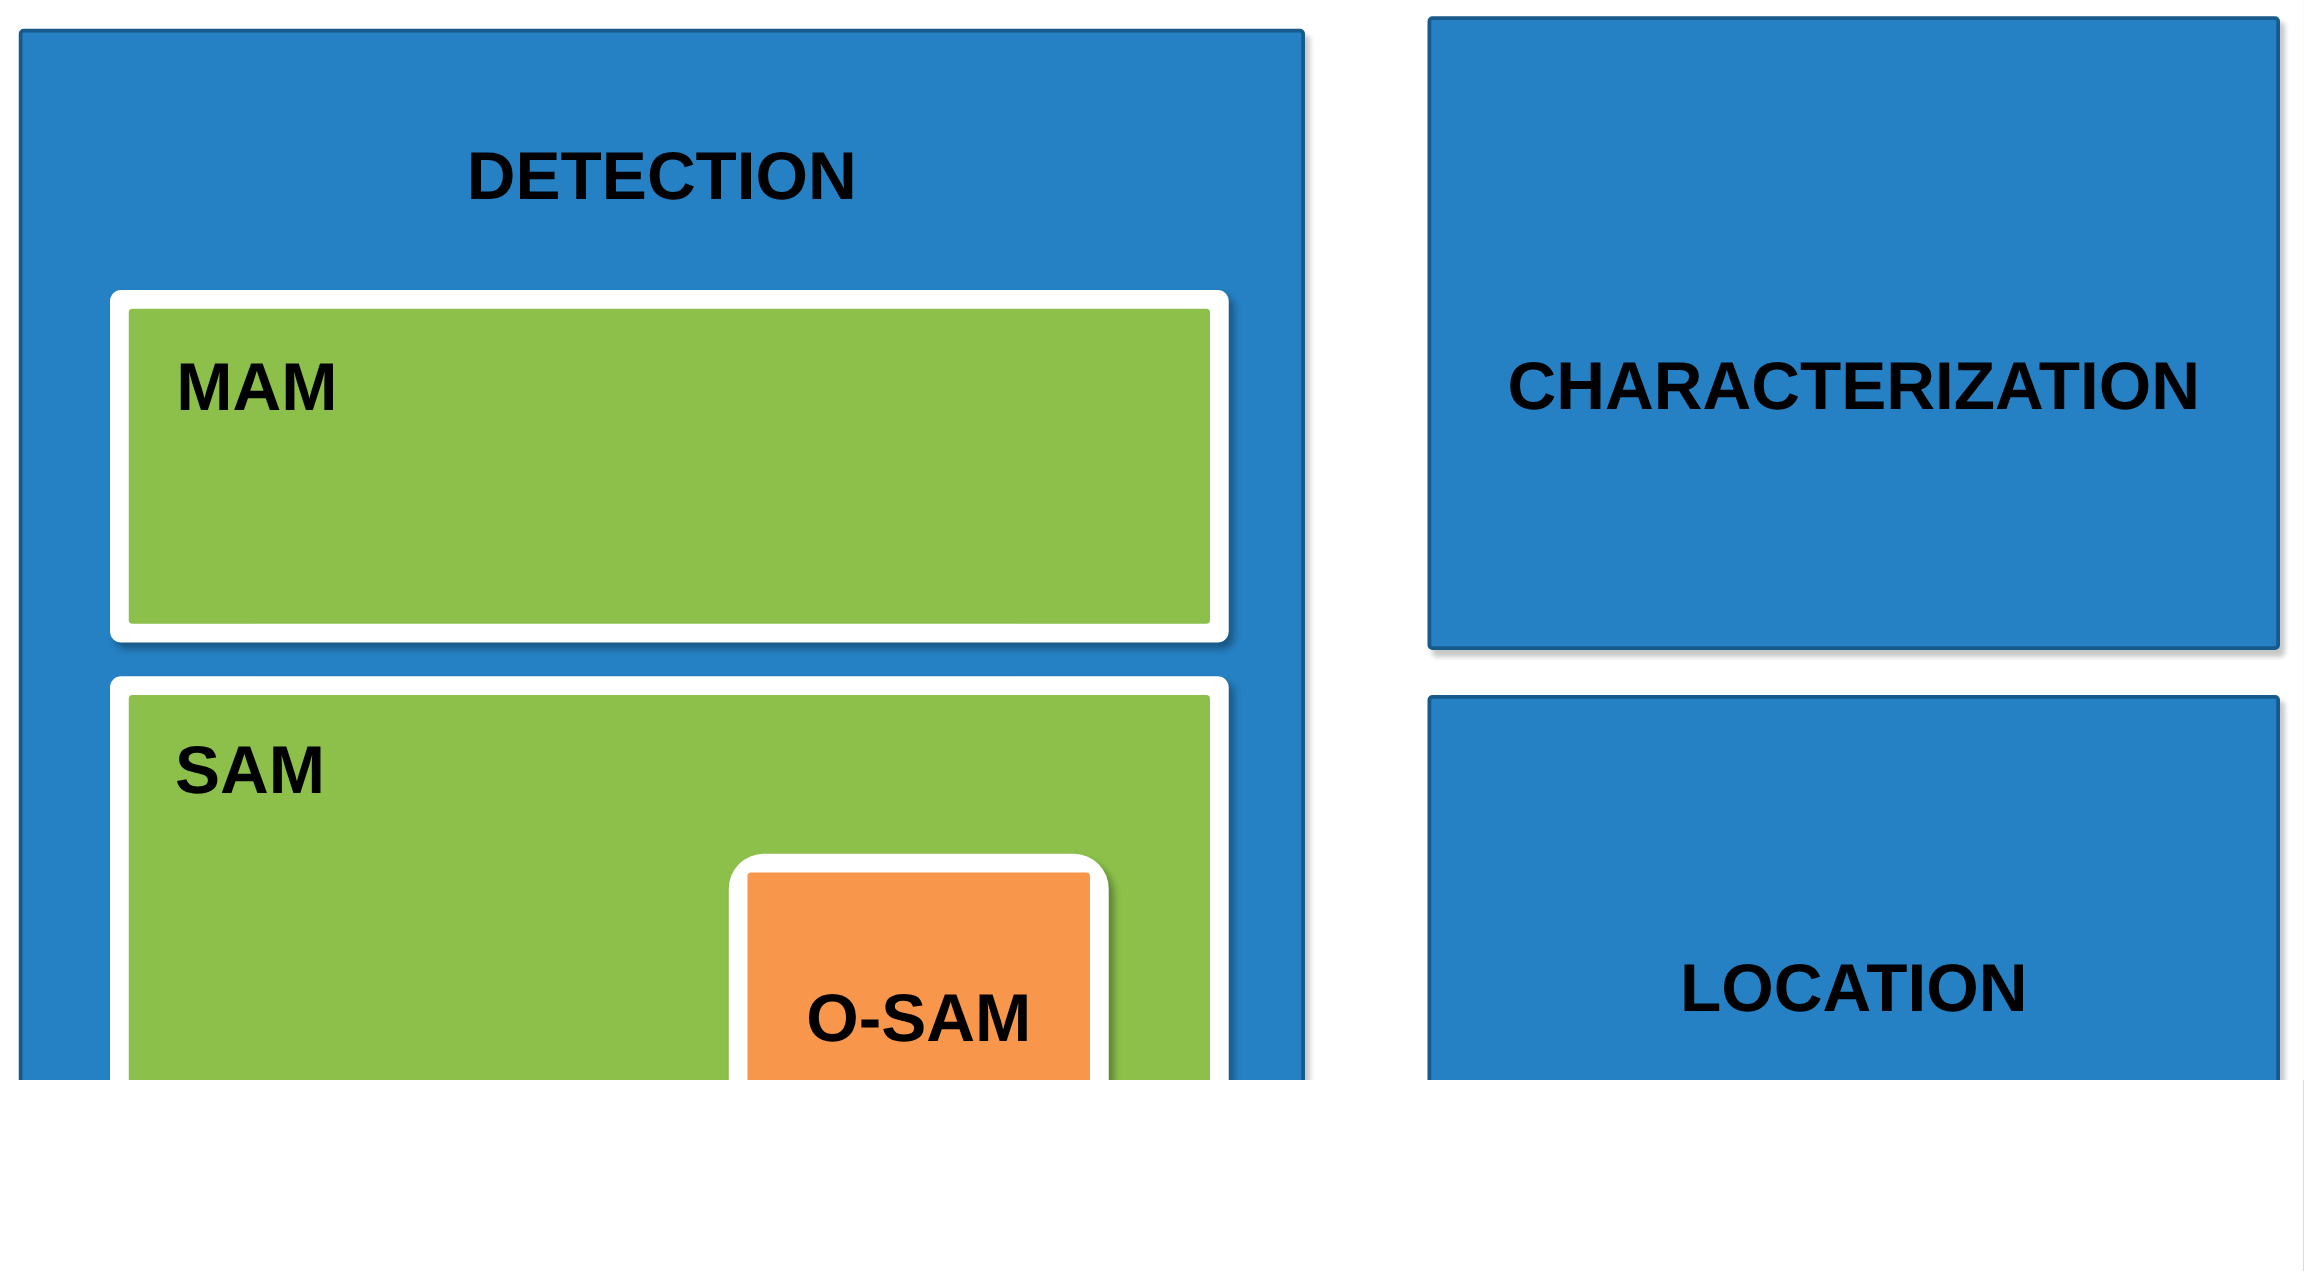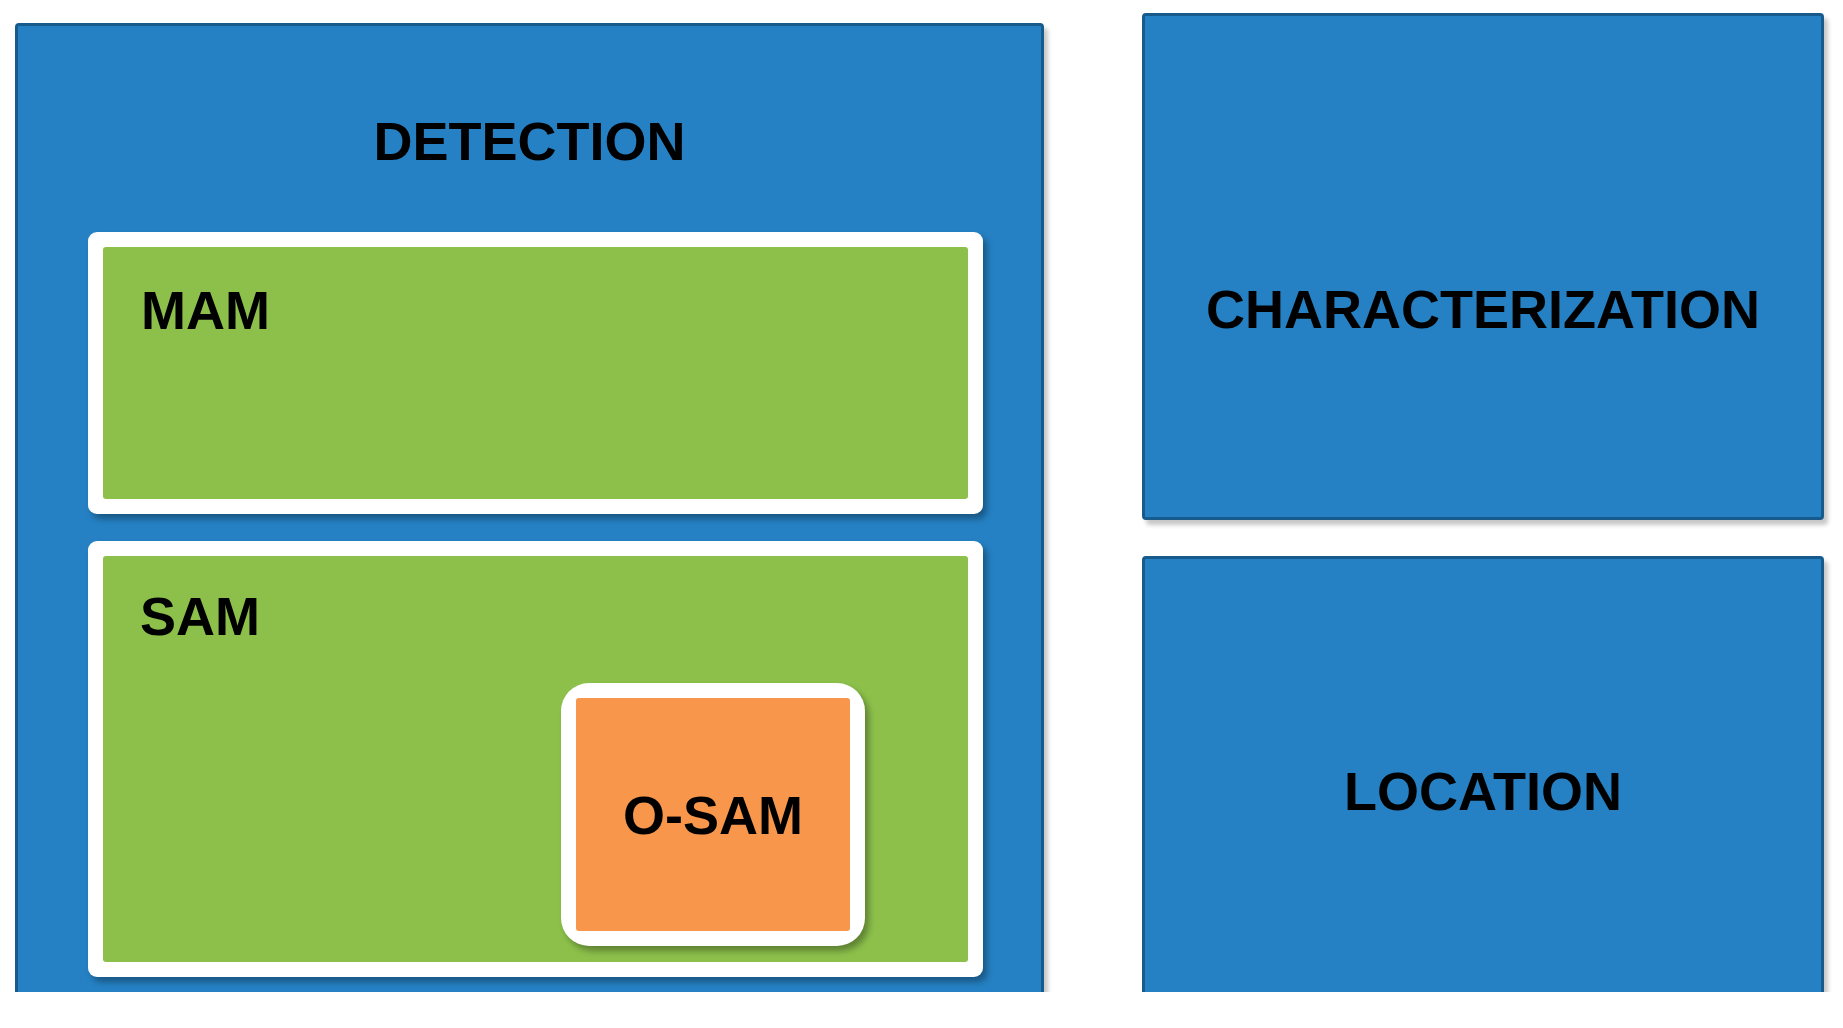--- a/index.html
+++ b/index.html
@@ -7,21 +7,21 @@
     --blue_border:#175A8C;
     --green:#8CC04B;
     --orange:#F8964B;
     --white_border:#FFFFFF;
     --text:#000000;
     --background:#FFFFFF;
   }
   html,body{margin:0;padding:0;background:var(--background);}
   .canvas{
     position:relative;
-    width:1843px;height:992px;
+    width:1843px;height:864px;
     background:var(--background);
     overflow:hidden;
     font-family:"Liberation Sans","DejaVu Sans",sans-serif;
     color:var(--text);
   }
   .blue-box{
     position:absolute;
     background:var(--blue);
     border:3px solid var(--blue_border);
     border-radius:4px;
@@ -79,21 +79,21 @@
         <div class="label corner-label" style="left:38px;top:36px;">MAM</div>
       </div>
     </div>
 
     <div class="white-card" style="left:70px;top:496px;width:895px;height:436px;">
       <div class="card-inner green-fill">
         <div class="label corner-label" style="left:37px;top:33px;">SAM</div>
       </div>
 
 
-      <div class="white-card" style="left:473px;top:123px;width:304px;height:263px;border-radius:28px;">
+      <div class="white-card" style="left:495px;top:123px;width:304px;height:263px;border-radius:28px;">
         <div class="card-inner orange-fill flex-center">
           <div class="label">O-SAM</div>
         </div>
       </div>
     </div>
   </div>
 
   <div class="blue-box" style="left:1142px;top:13px;width:682px;height:507px;">
     <div class="center-label" style="padding-top:84px;">
       <span class="label">CHARACTERIZATION</span>

